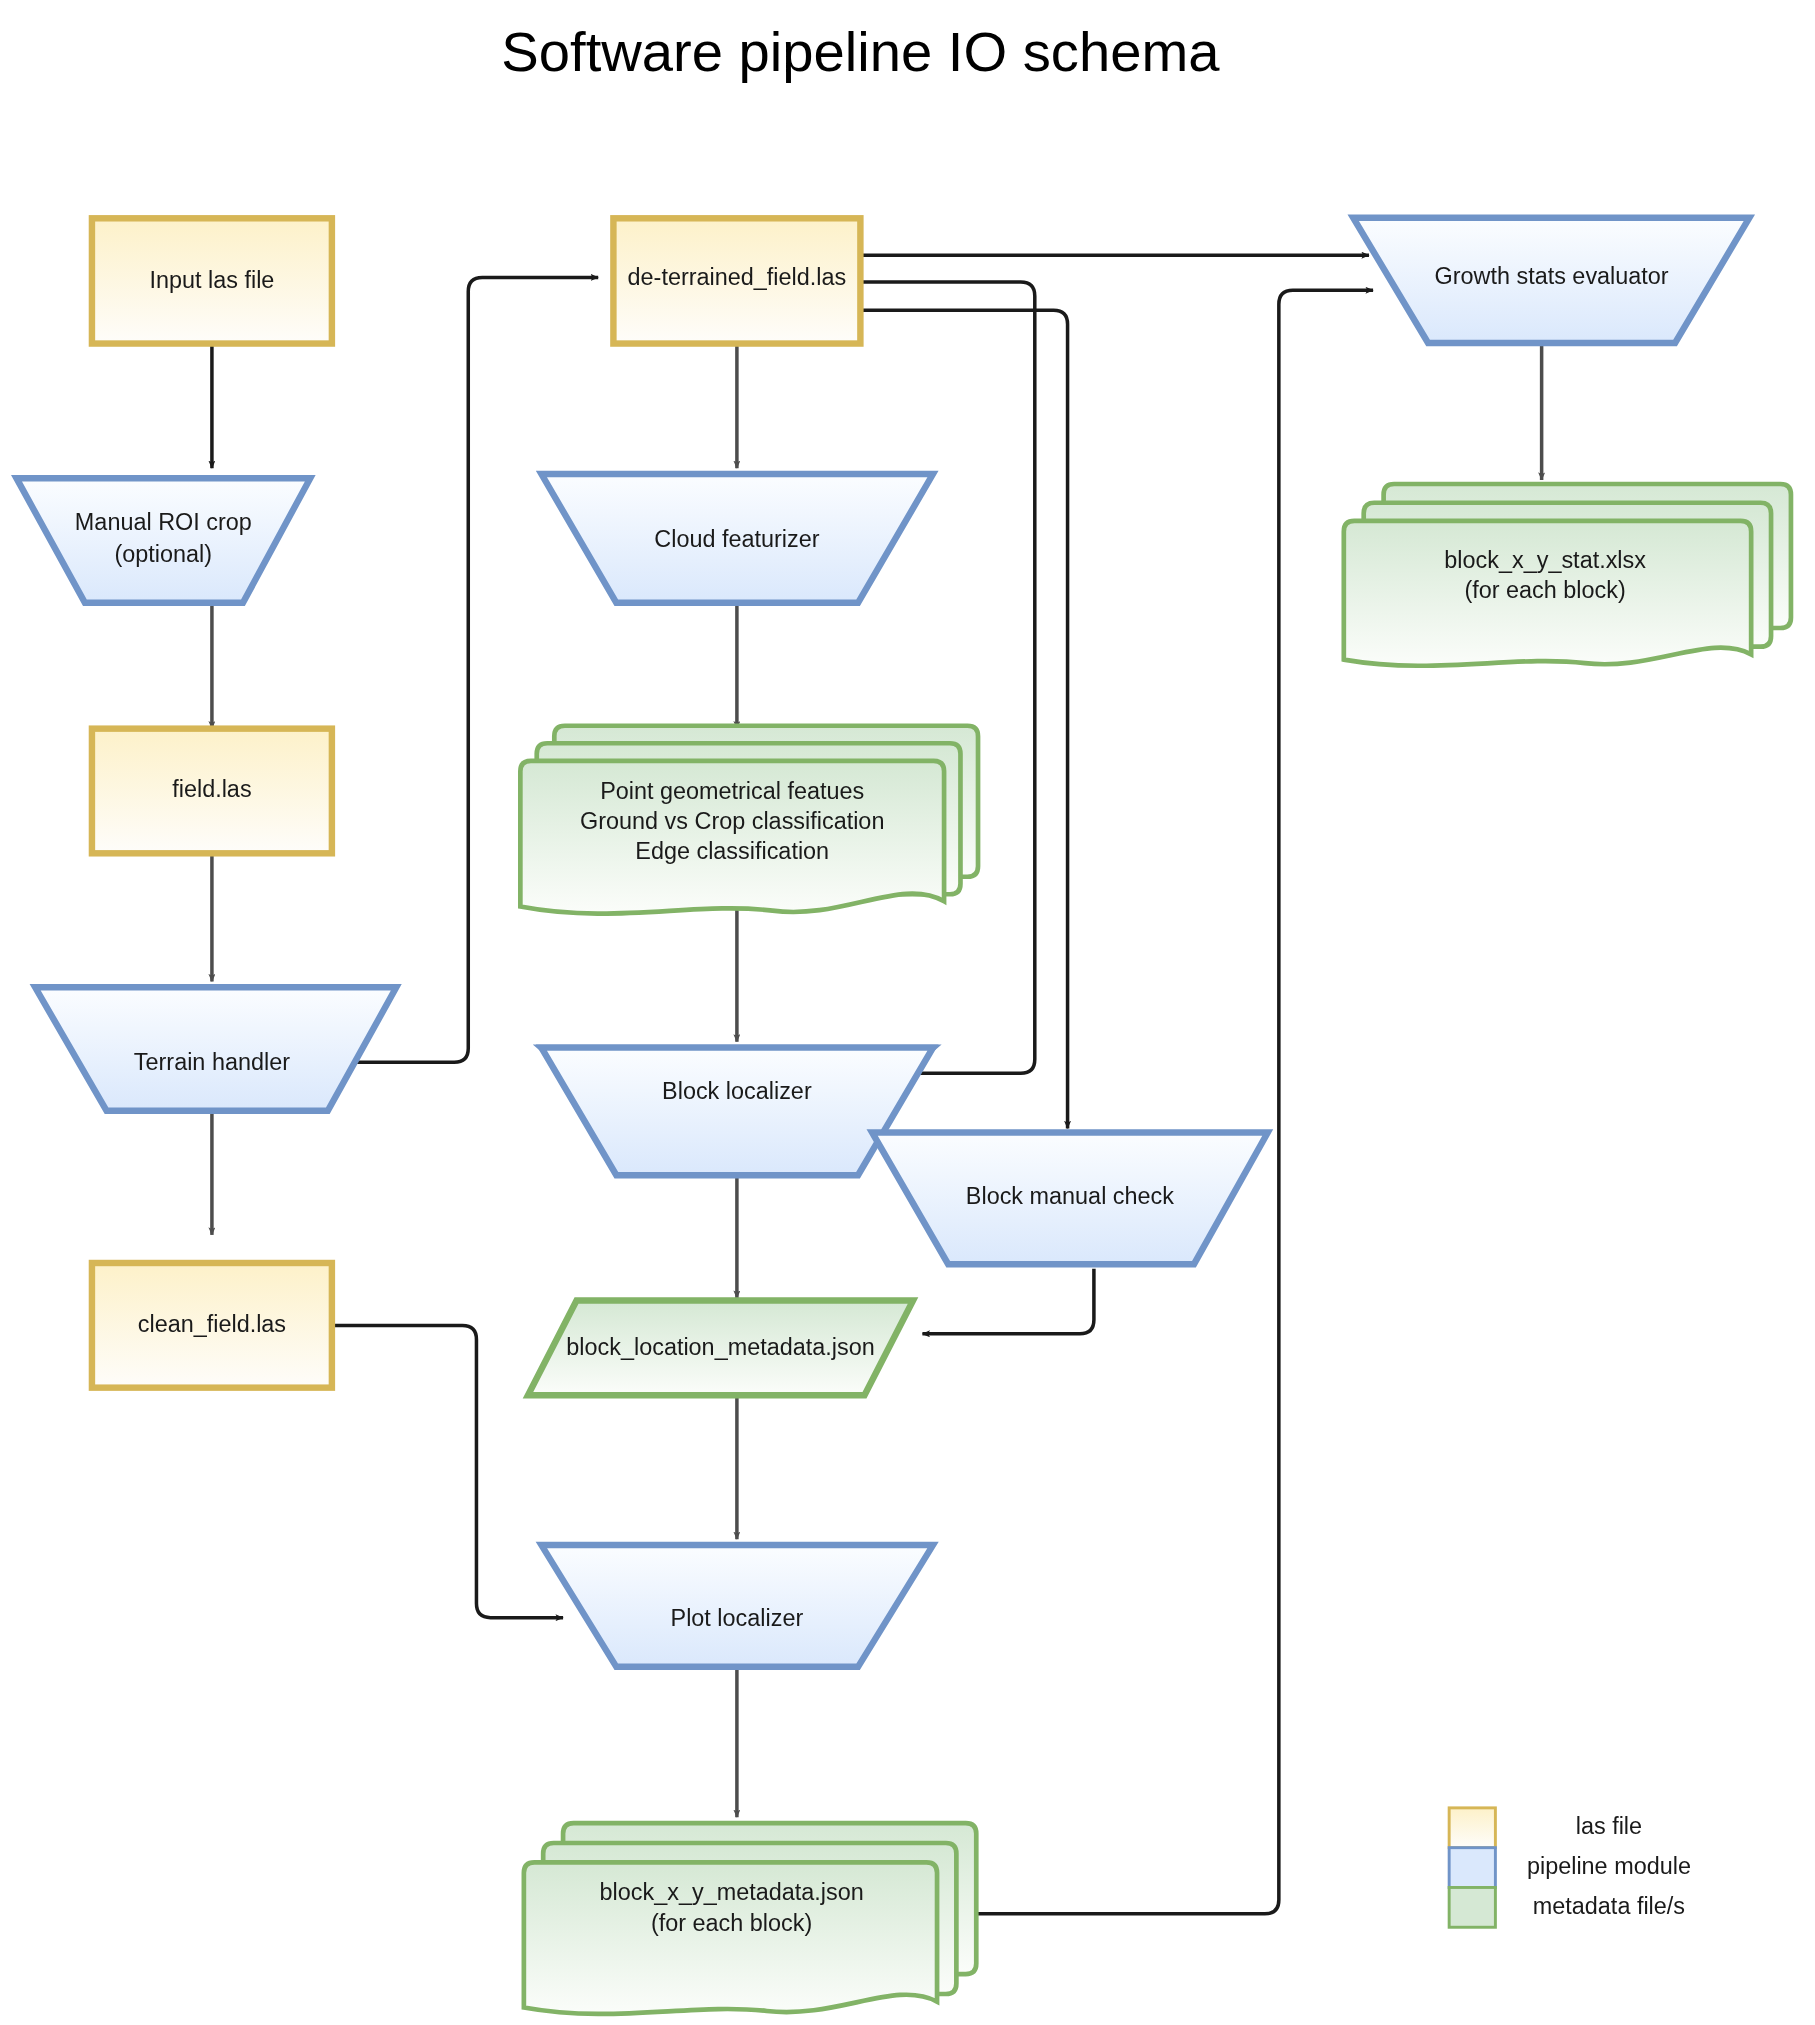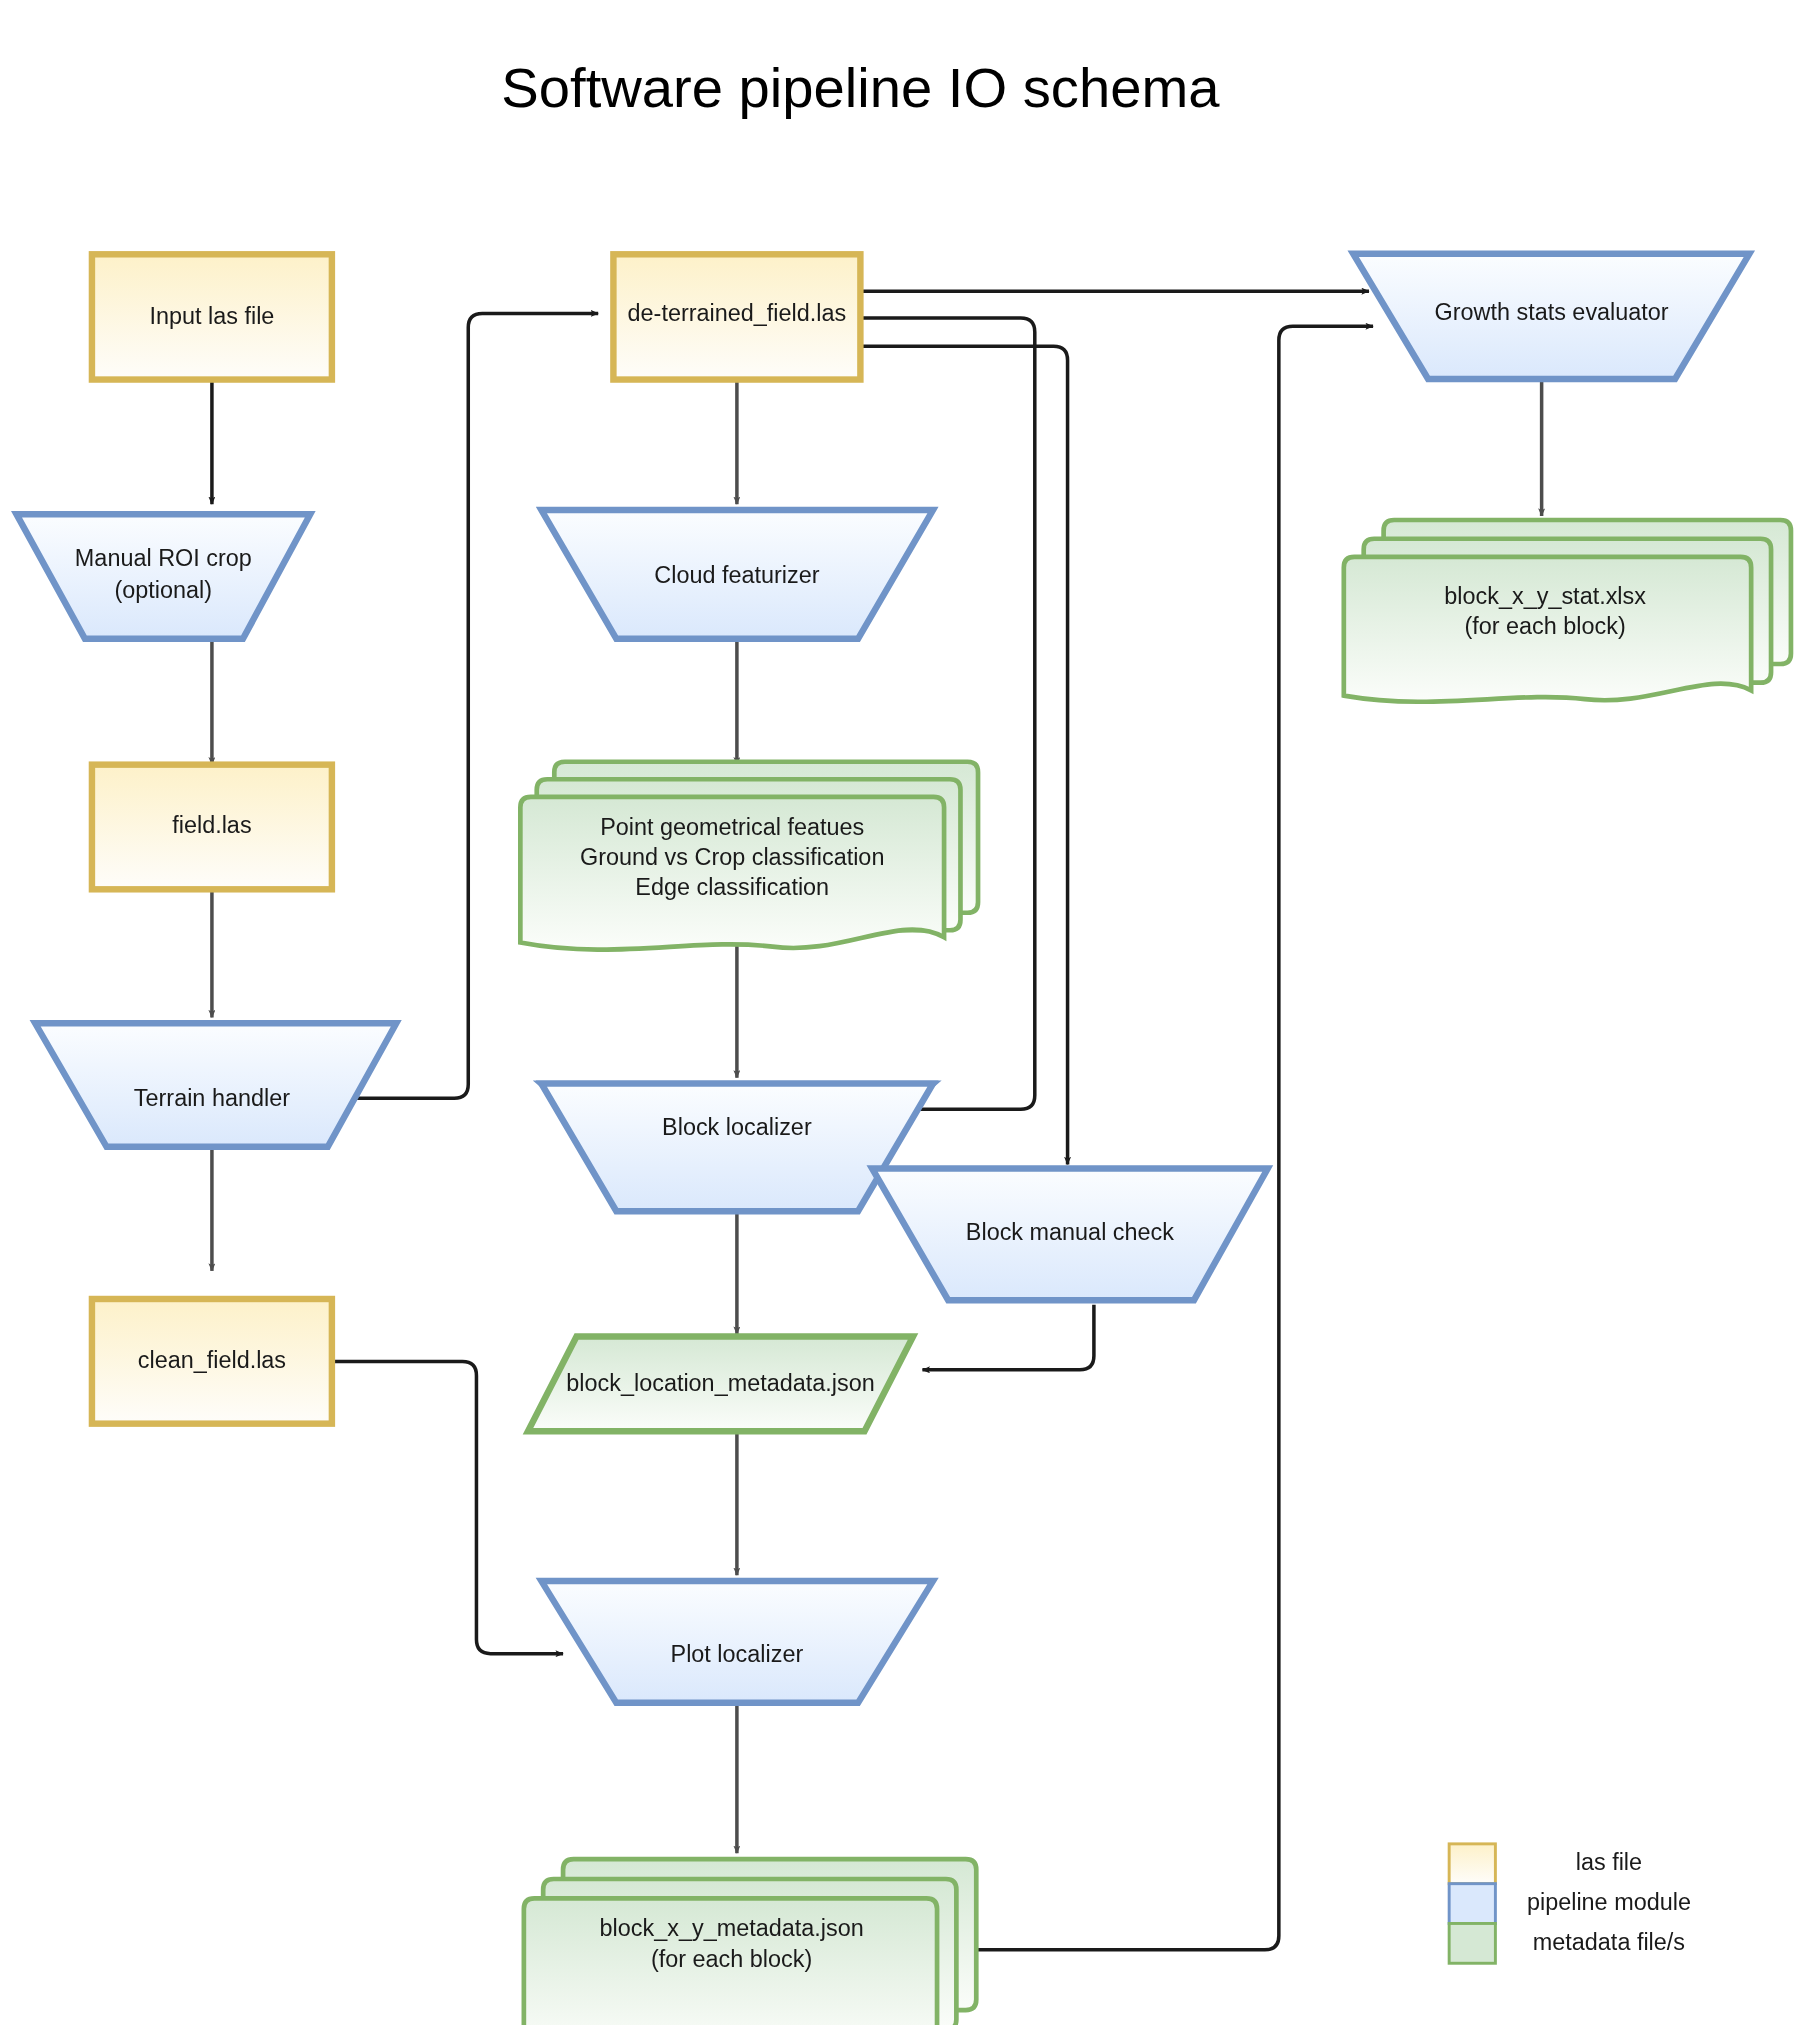--- a/index.html
+++ b/index.html
@@ -11,21 +11,20 @@
     width: 1815px;
     height: 2025px;
     font-family: "Liberation Sans", sans-serif;
     overflow: hidden;
   }
   #canvas {
     position: relative;
     width: 1815px;
     height: 1440px;
     background: #ffffff;
-    margin-top: 36px;
   }
   svg.diagram {
     position: absolute;
     top: 0;
     left: 0;
     width: 1815px;
     height: 2025px;
   }
   .node-text {
     font-family: "Liberation Sans", sans-serif;

